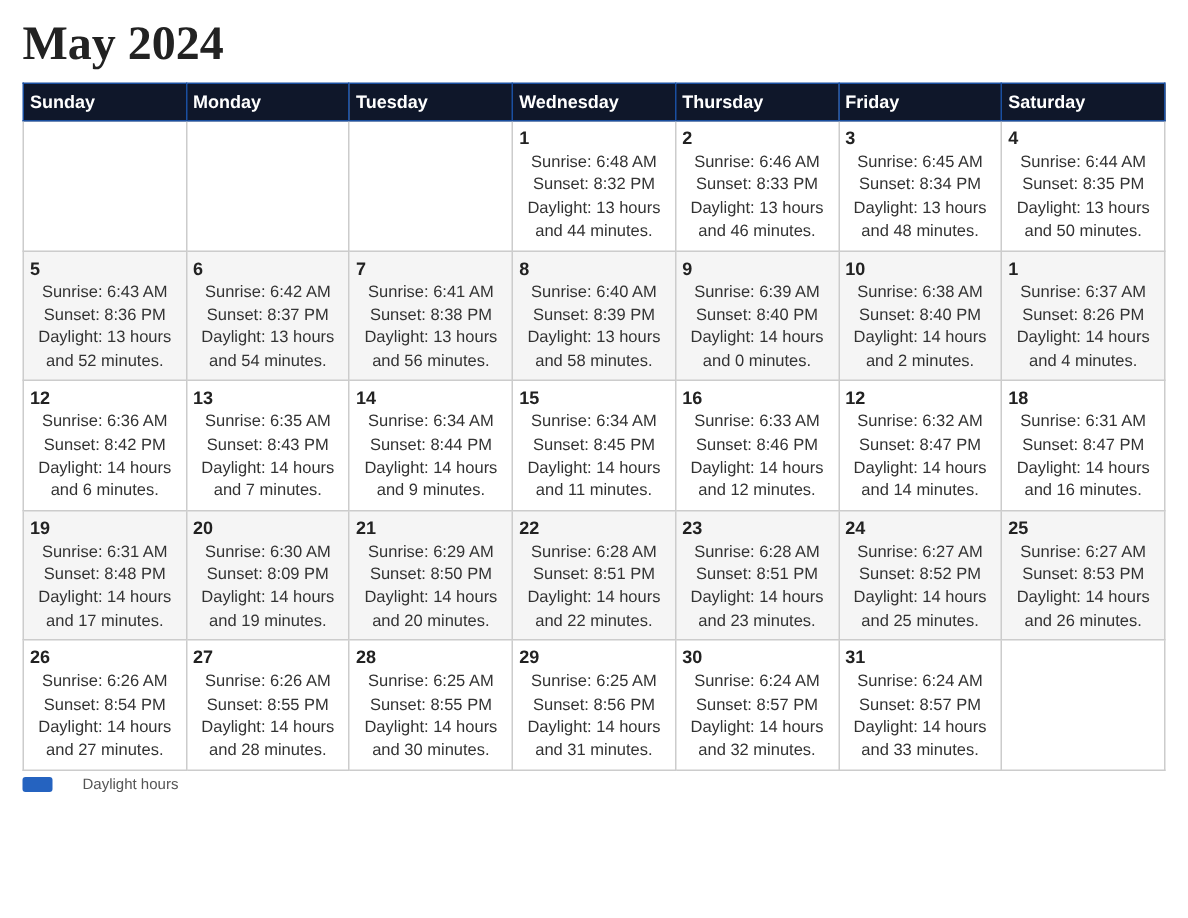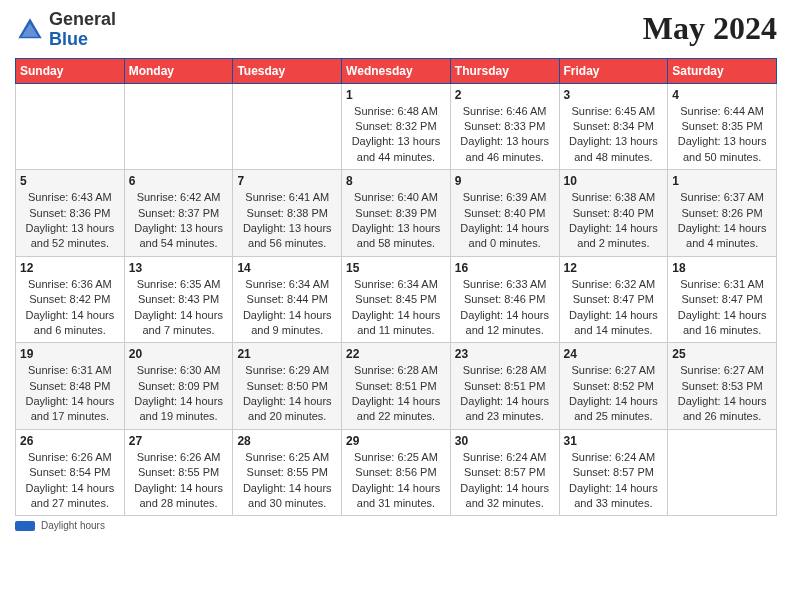--- a/index.html
+++ b/index.html
@@ -50,21 +50,21 @@
     .location {
       font-size: 13px;
       color: #555;
     }
     .calendar-table {
       width: 100%;
       border-collapse: collapse;
       table-layout: fixed;
     }
     .calendar-table thead th {
-      background: #ef4444;
+      background: #0f172a;
       color: #fff;
       font-size: 12px;
       font-weight: bold;
       padding: 5px 4px;
       text-align: left;
       border: 1px solid #1a4fa0;
     }
     .calendar-table tbody td {
       border: 1px solid #ccc;
       vertical-align: top;
@@ -91,45 +91,35 @@
     }
     .empty-cell {
       background: #fff !important;
     }
     .footer {
       margin-top: 4px;
       font-size: 10px;
       color: #555;
       display: flex;
       align-items: center;
-      gap: 6px;
+      gap: 20px;
     }
     .daylight-bar {
       display: inline-block;
       width: 20px;
       height: 10px;
       background: #2563c0;
       border-radius: 2px;
     }
   </style>
 </head>
 <body>
 
 <div class="page">
   <div class="header">
-    <div class="logo">
-      <svg class="logo-icon" viewBox="0 0 36 36">
-        <polygon points="18,4 32,28 4,28" fill="#2563c0"></polygon>
-        <polygon points="18,10 28,26 8,26" fill="#fff" opacity="0.3"></polygon>
-      </svg>
-      <div class="logo-text">
-        <span class="general">General</span><br>
-        <span class="blue">Blue</span>
-      </div>
-    </div>
     <div class="title-area">
       <div class="month-title">May 2024</div>
     </div>
   </div>
 
   <table class="calendar-table">
     <thead>
       <tr>
       <th>Sunday</th>
           <th>Monday</th>

